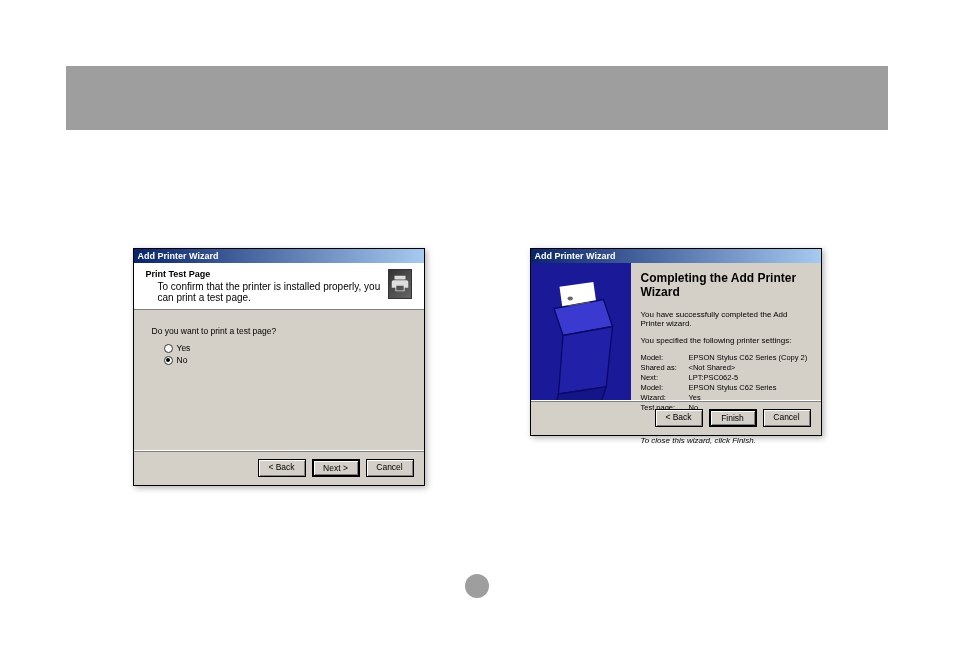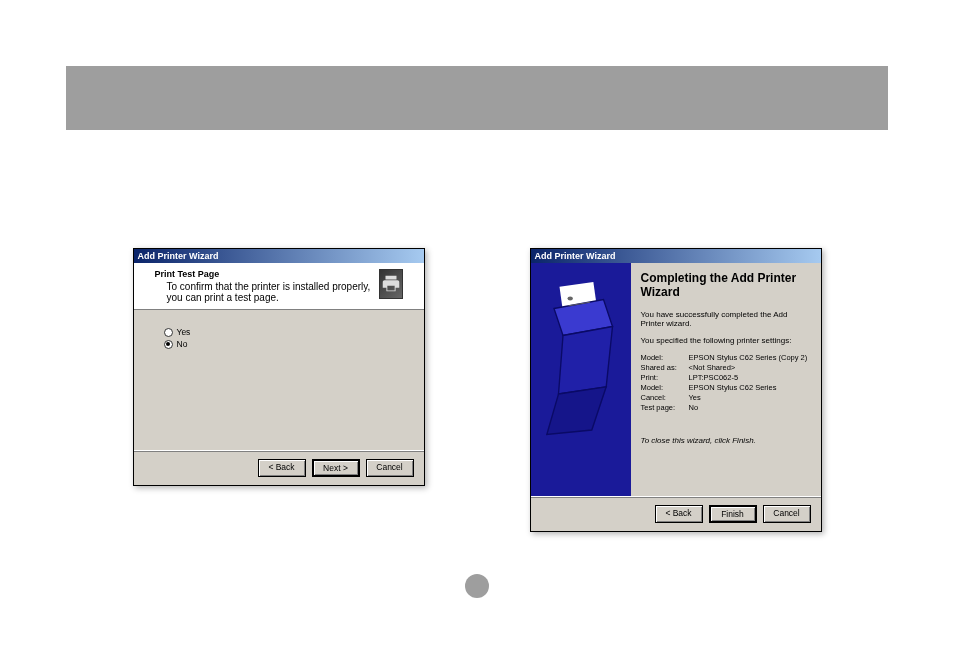--- a/index.html
+++ b/index.html
@@ -43,21 +43,21 @@
     .titlebar {
       background: linear-gradient(to right, #0a246a, #a6caf0);
       color: #fff;
       font-weight: bold;
       padding: 2px 4px;
       font-size: 9px;
     }
     .header-section {
       background: #fff;
       border-bottom: 1px solid #808080;
-      padding: 6px 21px;
+      padding: 6px 12px;
       display: flex;
       align-items: flex-start;
     }
     .header-text h4 {
       font-size: 9px;
       font-weight: bold;
       margin-bottom: 2px;
     }
     .header-text p {
       font-size: 10px;
@@ -125,21 +125,21 @@
       box-shadow: inset 1px 1px 0 #fff, inset -1px -1px 0 #808080;
       text-align: center;
       cursor: pointer;
     }
     .btn.default {
       border: 2px solid #000;
     }
     
     .body-right {
       display: flex;
-      height: 233px;
+      height: 137px;
     }
     .left-panel {
       width: 100px;
       background: #1a1a99;
       display: flex;
       align-items: flex-start;
       justify-content: center;
       padding-top: 10px;
       position: relative;
       overflow: hidden;
@@ -201,20 +201,21 @@
         <h4>Print Test Page</h4>
         <p>To confirm that the printer is installed properly, you can print a test page.</p>
       </div>
       <div class="printer-icon">
         <svg viewBox="0 0 24 24">
             <path fill="#ddd" d="M19 8H5c-1.1 0-2 .9-2 2v6h4v4h10v-4h4v-6c0-1.1-.9-2-2-2zm-3 11H8v-5h8v5zM18 3H6v4h12V3z"></path>
           </svg>
       </div>
     </div>
     <div class="body-left">
+      <p class="prompt">Do you want to print a test page?</p>
       <div class="radio-row">
         <span class="radio-dot"></span>
         <span>Yes</span>
       </div>
       <div class="radio-row">
         <span class="radio-dot checked"></span>
         <span>No</span>
       </div>
     </div>
     <div class="button-bar">
@@ -244,29 +245,29 @@
         <div class="settings-table">
           <div class="settings-row">
             <span class="settings-label">Model:</span>
             <span>EPSON Stylus C62 Series (Copy 2)</span>
           </div>
           <div class="settings-row">
             <span class="settings-label">Shared as:</span>
             <span>&lt;Not Shared&gt;</span>
           </div>
           <div class="settings-row">
-            <span class="settings-label">Print:</span>
+            <span class="settings-label">Next:</span>
             <span>LPT:PSC062-5</span>
           </div>
           <div class="settings-row">
             <span class="settings-label">Model:</span>
             <span>EPSON Stylus C62 Series</span>
           </div>
           <div class="settings-row">
-            <span class="settings-label">Cancel:</span>
+            <span class="settings-label">Wizard:</span>
             <span>Yes</span>
           </div>
           <div class="settings-row">
             <span class="settings-label">Test page:</span>
             <span>No</span>
           </div>
         </div>
         <p class="close-line">To close this wizard, click Finish.</p>
       </div>
     </div>

